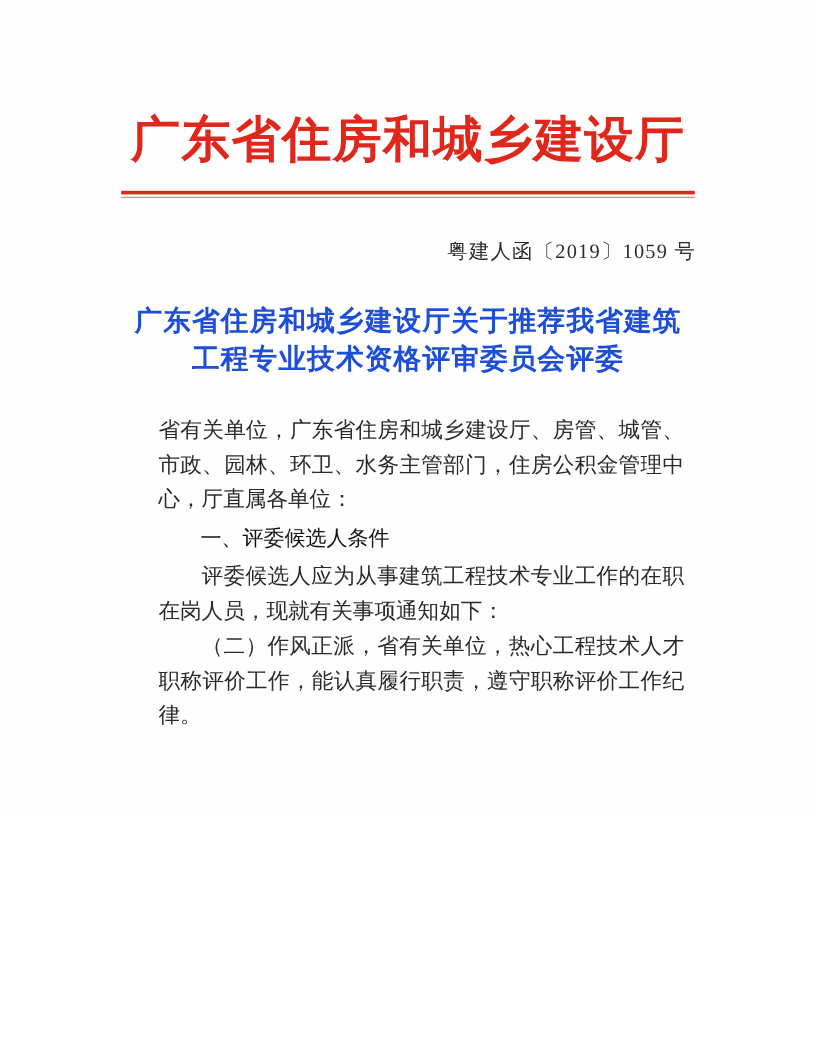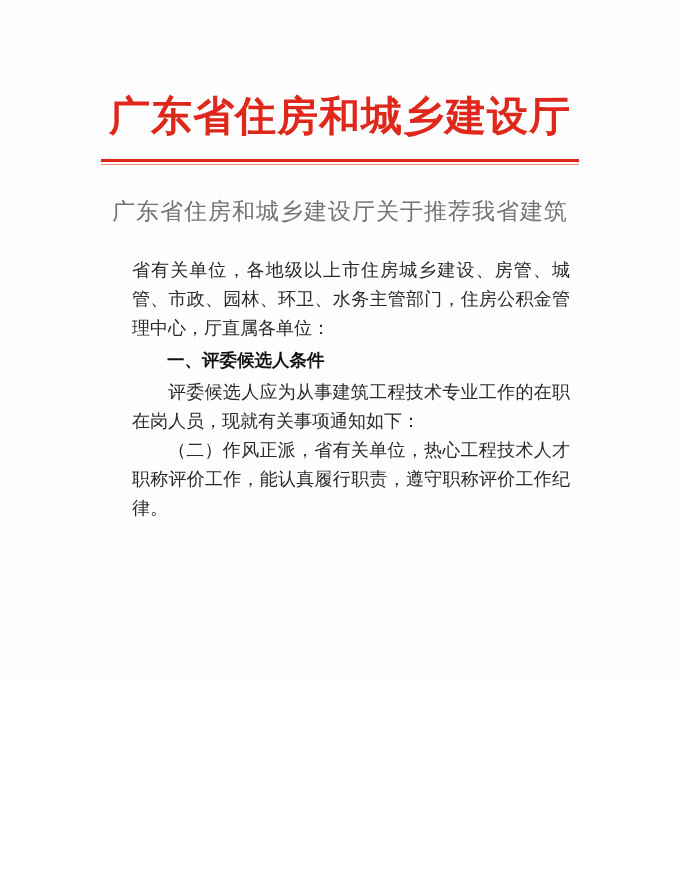--- a/index.html
+++ b/index.html
@@ -36,37 +36,37 @@
     font-size: 17px;
     line-height: 22px;
     color: #2b2b2b;
     letter-spacing: 1px;
   }
   .title {
     margin-top: 31px;
     text-align: center;
     font-size: 23px;
     line-height: 32px;
-    font-weight: 400;
-    color: #737373;
+    font-weight: 700;
+    color: #1d4ed8;
     letter-spacing: 1px;
   }
   .content {
     margin: 28px 110px 0 132px;
     font-size: 18px;
     line-height: 29px;
     text-align: justify;
     color: #2a2a2a;
   }
   .content p { margin: 0; }
   .content p.indent { text-indent: 2em; }
   .content p.heading {
     text-indent: 2em;
     margin: 3px 0;
-    font-weight: 700;
+    font-weight: 400;
     color: #111111;
     font-family: "Liberation Sans", "DejaVu Sans", sans-serif;
     font-size: 17.5px;
   }
   .page-number {
     position: absolute;
     top: 764px;
     right: 122px;
     font-size: 15px;
     letter-spacing: 3px;
@@ -91,27 +91,29 @@
 </style>
 </head>
 <body>
 
 <div class="page">
 
   <h1 class="masthead">广东省住房和城乡建设厅</h1>
 
   <div class="masthead-rule"></div>
 
+  <div class="doc-number">粤建人函〔2019〕1059 号</div>
 
   <div class="title">
     <div>广东省住房和城乡建设厅关于推荐我省建筑</div>
+    <div>工程专业技术资格评审委员会评委</div>
   </div>
 
   <div class="content">
-    <p class="plain">省有关单位，各地级以上市住房城乡建设、房管、城管、市政、园林、环卫、水务主管部门，住房公积金管理中心，厅直属各单位：</p>
+    <p class="plain">省有关单位，广东省住房和城乡建设厅、房管、城管、市政、园林、环卫、水务主管部门，住房公积金管理中心，厅直属各单位：</p>
     <p class="heading">一、评委候选人条件</p>
     <p class="indent">评委候选人应为从事建筑工程技术专业工作的在职在岗人员，现就有关事项通知如下：</p>
     <p class="indent">（二）作风正派，省有关单位，热心工程技术人才职称评价工作，能认真履行职责，遵守职称评价工作纪律。</p>
   </div>
 
   <div class="page-number">- 1 -</div>
 
   <div class="footer-rule-gray"></div>
 
   <div class="footer-rule-red"></div>

